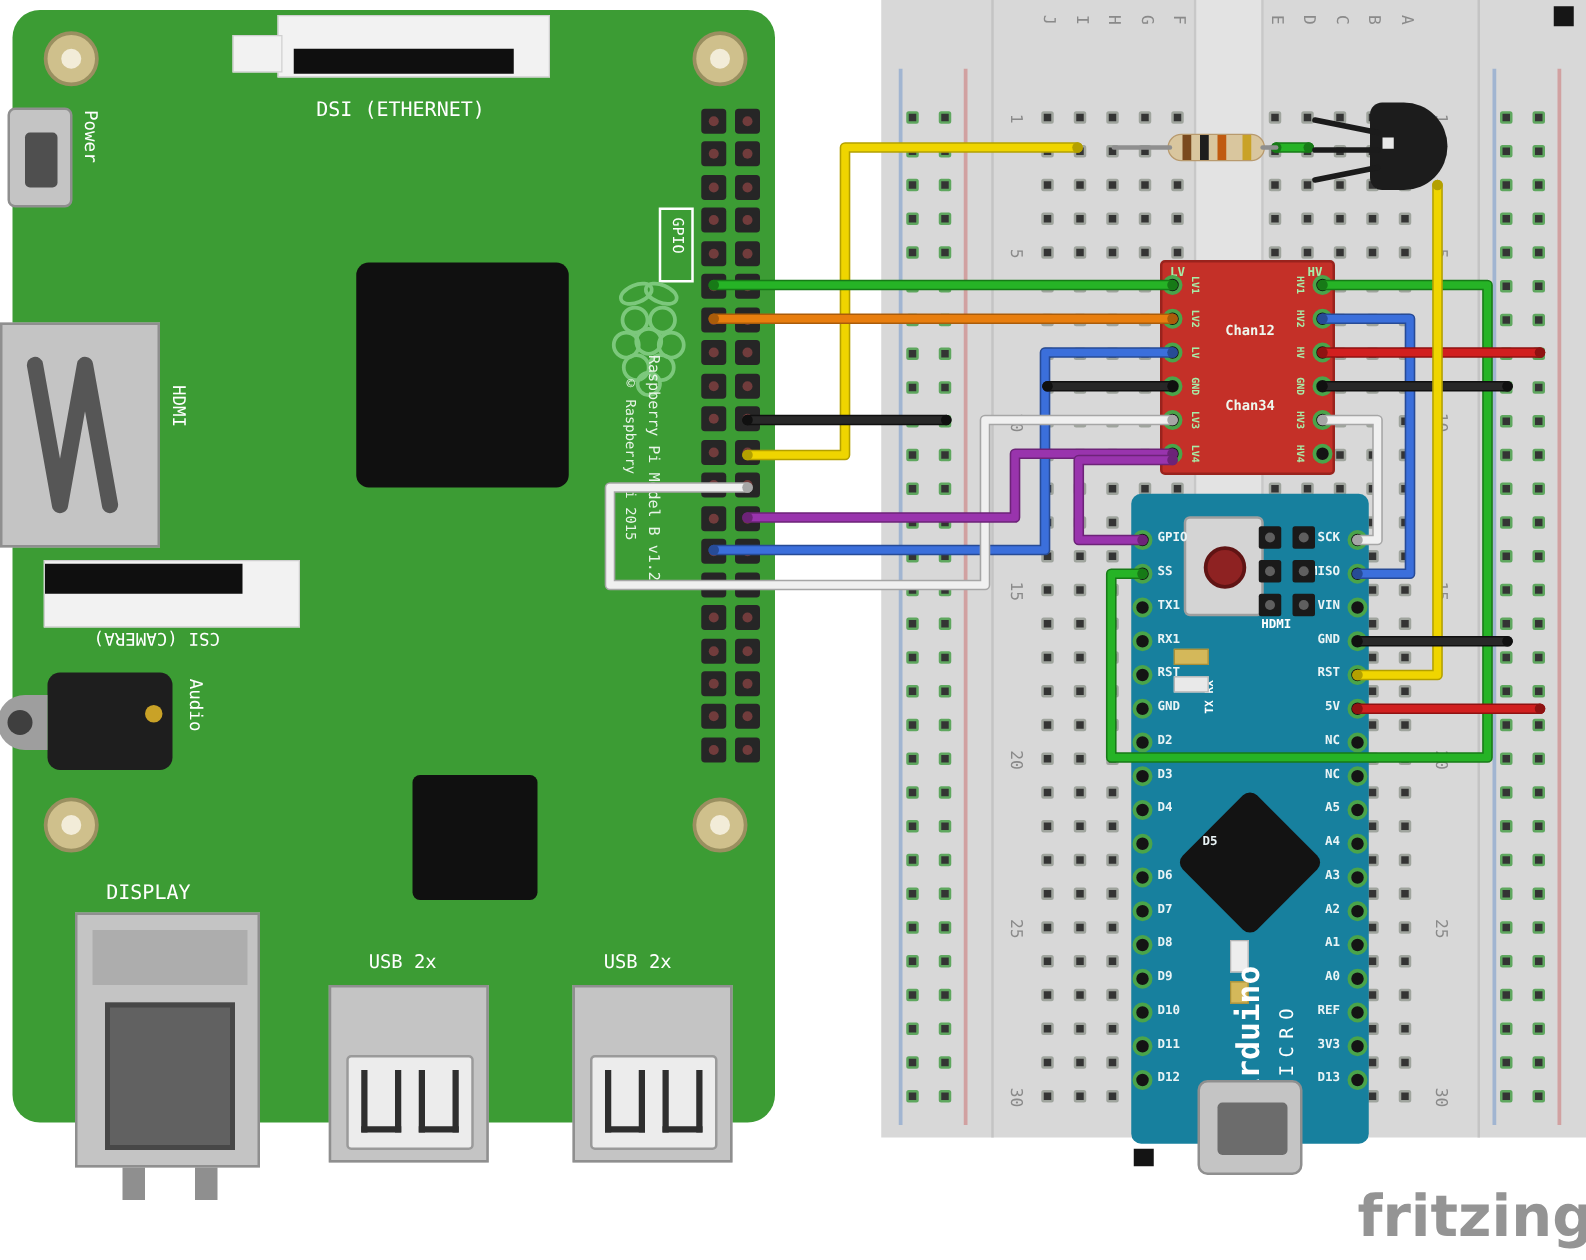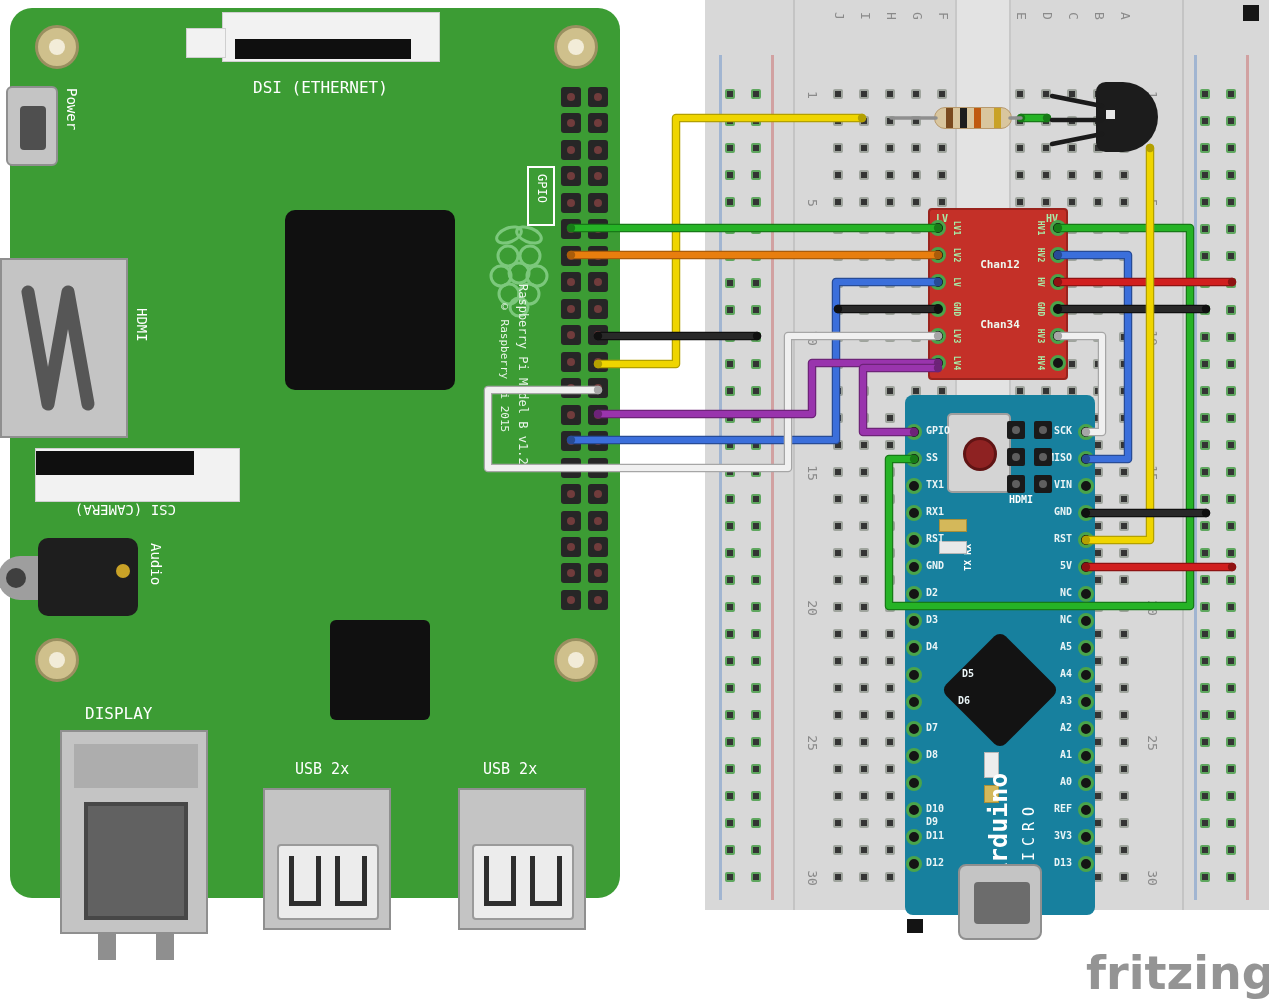--- a/index.html
+++ b/index.html
@@ -814,27 +814,27 @@
       <div class="ard-label" style="left: 926px; top: 560px;">GND</div>
       <div class="ard-pad" style="left: 906px; top: 586px;"></div>
       <div class="ard-label" style="left: 926px; top: 587px;">D2</div>
       <div class="ard-pad" style="left: 906px; top: 613px;"></div>
       <div class="ard-label" style="left: 926px; top: 614px;">D3</div>
       <div class="ard-pad" style="left: 906px; top: 640px;"></div>
       <div class="ard-label" style="left: 926px; top: 641px;">D4</div>
       <div class="ard-pad" style="left: 906px; top: 667px;"></div>
       <div class="ard-label" style="left: 926px; top: 668px; margin-left: 36px;">D5</div>
       <div class="ard-pad" style="left: 906px; top: 694px;"></div>
-      <div class="ard-label" style="left: 926px; top: 695px; margin-left: 32px;">D6</div>
+      <div class="ard-label" style="left: 926px; top: 695px;">D6</div>
       <div class="ard-pad" style="left: 906px; top: 721px;"></div>
       <div class="ard-label" style="left: 926px; top: 722px;">D7</div>
       <div class="ard-pad" style="left: 906px; top: 748px;"></div>
       <div class="ard-label" style="left: 926px; top: 749px;">D8</div>
       <div class="ard-pad" style="left: 906px; top: 775px;"></div>
-      <div class="ard-label" style="left: 926px; top: 816px;">D9</div>
+      <div class="ard-label" style="left: 926px; top: 776px;">D9</div>
       <div class="ard-pad" style="left: 906px; top: 802px;"></div>
       <div class="ard-label" style="left: 926px; top: 803px;">D10</div>
       <div class="ard-pad" style="left: 906px; top: 829px;"></div>
       <div class="ard-label" style="left: 926px; top: 830px;">D11</div>
       <div class="ard-pad" style="left: 906px; top: 856px;"></div>
       <div class="ard-label" style="left: 926px; top: 857px;">D12</div>
       <div class="ard-pad" style="left: 1078px; top: 424px;"></div>
       <div class="ard-label right" style="left: 1028px; top: 425px;">SCK</div>
       <div class="ard-pad" style="left: 1078px; top: 451px;"></div>
       <div class="ard-label right" style="left: 1028px; top: 452px;">MISO</div>

